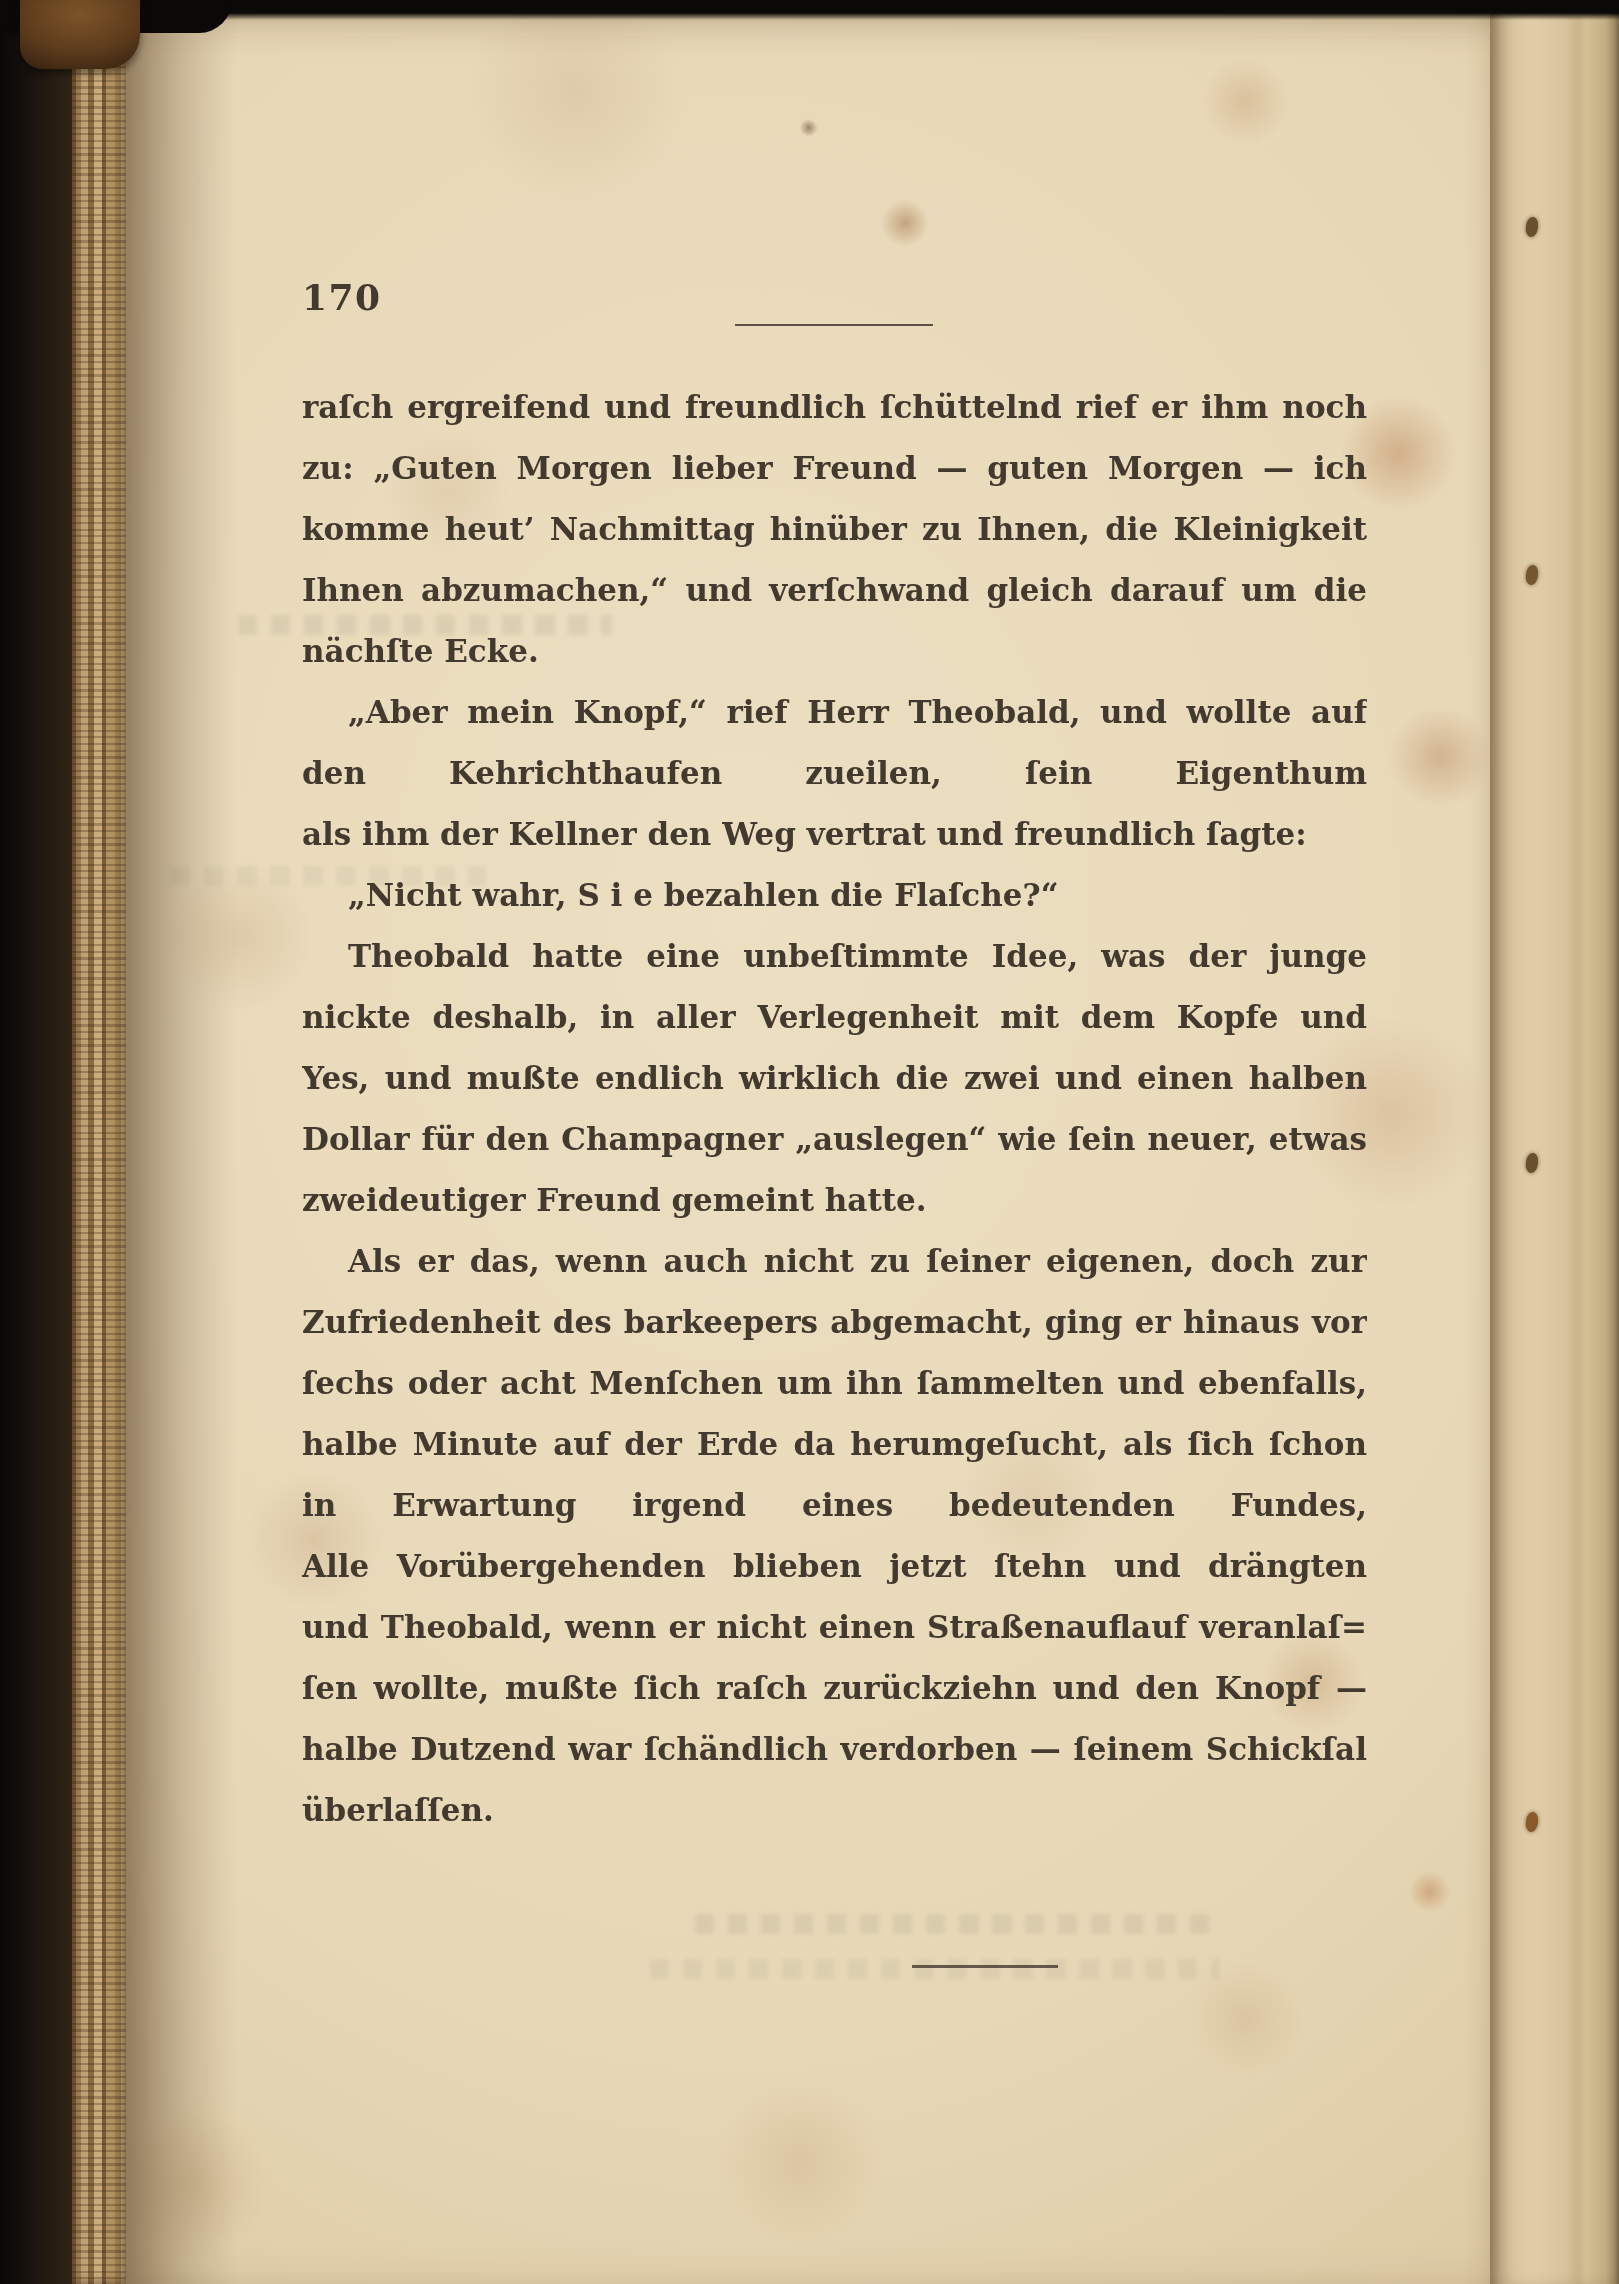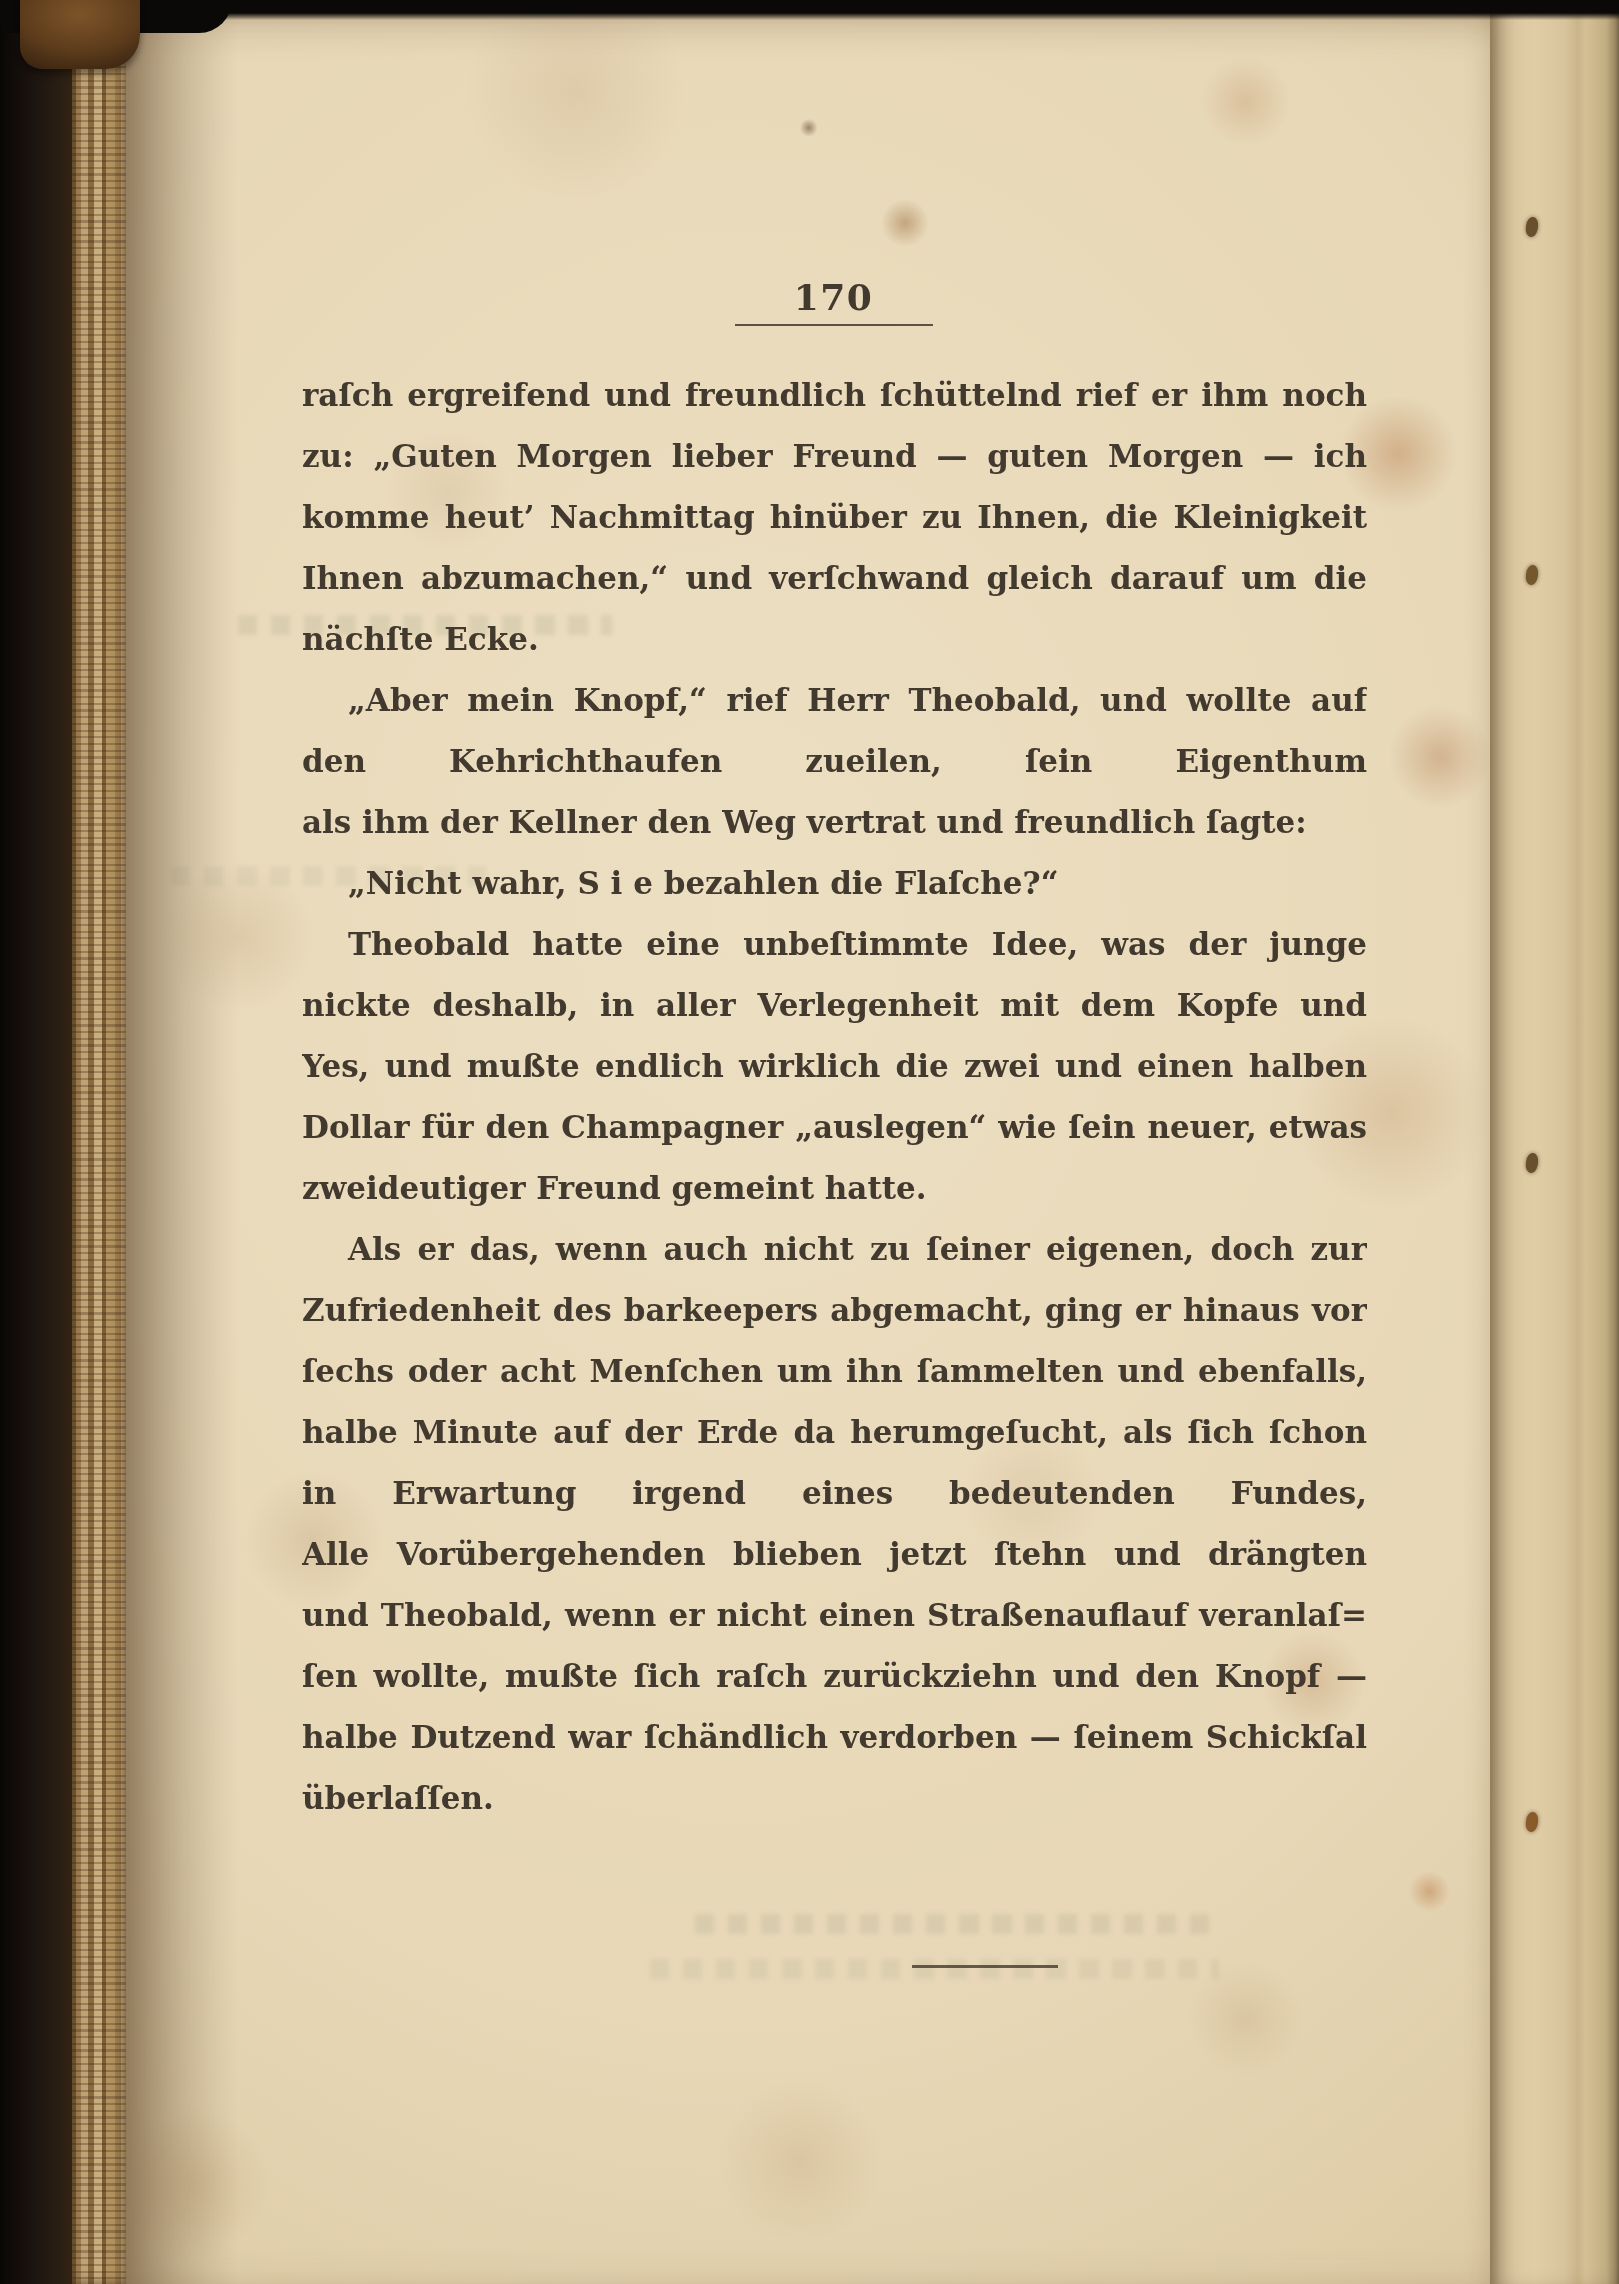--- a/index.html
+++ b/index.html
@@ -58,25 +58,25 @@
       radial-gradient(circle, rgba(150,100,55,.10) 0%, rgba(150,100,55,0) 65%);
     background-size:52px 52px,97px 97px,127px 127px,112px 112px,210px 210px,19.5px 19.5px,165px 165px,150px 150px,112px 112px,180px 180px,165px 165px,127px 127px,240px 240px,45px 45px,135px 135px,150px 150px;
     background-position:753px 185px,1071px 41px,1209px 378px,1258px 689px,1161px 996px,673px 106px,30px 842px,112px 1453px,1131px 1614px,584px 2059px,-15px 2089px,1056px 1943px,329px -41px,1281px 1857px,255px 412px,831px 1408px;
   }
   
   .ghost{
     position:absolute;height:19.5px;filter:blur(2.2px);opacity:.45;pointer-events:none;
     background:repeating-linear-gradient(90deg, rgba(100,110,88,.25) 0 19.5px, rgba(0,0,0,0) 19.5px 33px);
   }
   
-  .pagenum-wrap{position:absolute;left:176px;top:264px;width:1063px;text-align:center;color:var(--ink,#42392f)}
+  .pagenum-wrap{position:absolute;left:176px;top:264px;width:1063px;color:var(--ink,#42392f)}
   .page-number{font-size:36px;font-weight:bold;letter-spacing:1.5px}
   .number-rule{width:198px;height:2.2px;background:var(--ink,#42392f);margin:6px auto 0;opacity:.85}
   
-  .text-block{position:absolute;left:176px;top:353px;width:1065px;color:var(--ink,#42392f)}
+  .text-block{position:absolute;left:176px;top:365px;width:1065px;color:var(--ink,#42392f)}
   .line{
     height:61px;line-height:61px;font-size:31px;font-weight:bold;
     text-align:justify;text-align-last:justify;overflow:hidden;
   }
   .line.end{text-align-last:left}
   .line.indent{padding-left:46px}
   
   .end-rule{position:absolute;left:786px;top:1953px;width:146px;height:3px;background:var(--ink,#42392f);opacity:.8}
   
   .right-pages{

